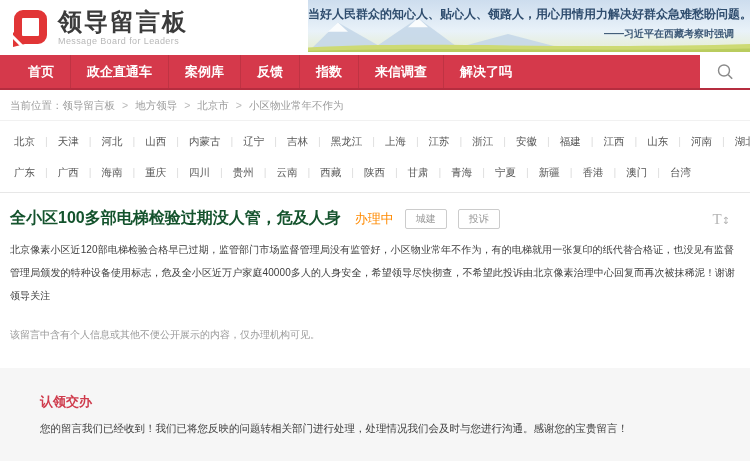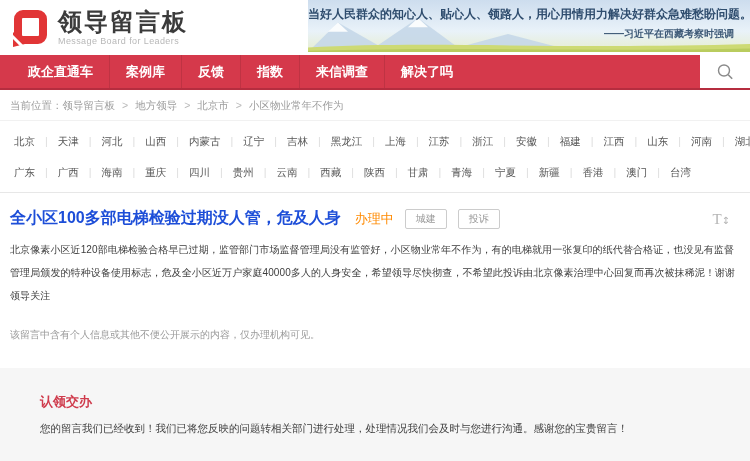--- a/index.html
+++ b/index.html
@@ -43,21 +43,21 @@
 
   
   .regions { padding:4px 0 5px 0; border-bottom:1px solid #e7e7e7; }
   .region-row { list-style:none; margin:0; padding:0 0 0 14px; line-height:29px; }
   .region-item { display:inline; font-size:10.5px; color:#565656; cursor:pointer; white-space:nowrap; }
   .region-item:not(:last-child)::after { content:"|"; color:#dcdcdc; margin:0 10px; }
 
   
   .main { padding:0 10px; }
   .title-row { margin-top:15px; display:flex; align-items:center; }
-  .msg-title { font-size:16px; font-weight:bold; color:#1d4ed8; }
+  .msg-title { font-size:16px; font-weight:bold; color:#14532d; }
   .msg-status { font-size:13px; color:#ff8a00; margin-left:14px; }
   .msg-tags { display:flex; list-style:none; margin:0; padding:0; }
   .msg-tag { font-size:10px; color:#999; border:1px solid #ccc; border-radius:2px;
     padding:2px 10px; margin-left:11px; }
   .text-size { margin-left:auto; margin-right:10px; color:#b5b5b5; cursor:pointer;
     font-family:"Liberation Serif","DejaVu Serif",serif; }
   .text-size .t { font-size:15px; }
   .text-size .arrows { font-size:10px; font-family:"DejaVu Sans",sans-serif; }
 
   .author-row { margin-top:13px; font-size:10.5px; color:#9c9c9c; }
@@ -98,20 +98,21 @@
       <path d="M0,42 C120,36 260,44 442,39 L442,46 L0,46 Z" fill="#cdda74"></path>
       <path d="M0,45 C150,41 300,46 442,43 L442,46 L0,46 Z" fill="#b9cc5e"></path>
     </svg>
     <div class="banner-quote">当好人民群众的知心人、贴心人、领路人，用心用情用力解决好群众急难愁盼问题。</div>
     <div class="banner-attr">——习近平在西藏考察时强调</div>
   </div>
 </div>
 
 <div class="nav">
   <ul class="nav-items">
+      <li class="nav-item">首页</li>
       <li class="nav-item">政企直通车</li>
       <li class="nav-item">案例库</li>
       <li class="nav-item">反馈</li>
       <li class="nav-item">指数</li>
       <li class="nav-item">来信调查</li>
       <li class="nav-item">解决了吗</li>
     </ul>
   <div class="nav-search">
     <svg width="20" height="20" viewBox="0 0 20 20">
       <circle cx="9" cy="8.5" r="5.5" fill="none" stroke="#8a8a8a" stroke-width="1.4"></circle>

